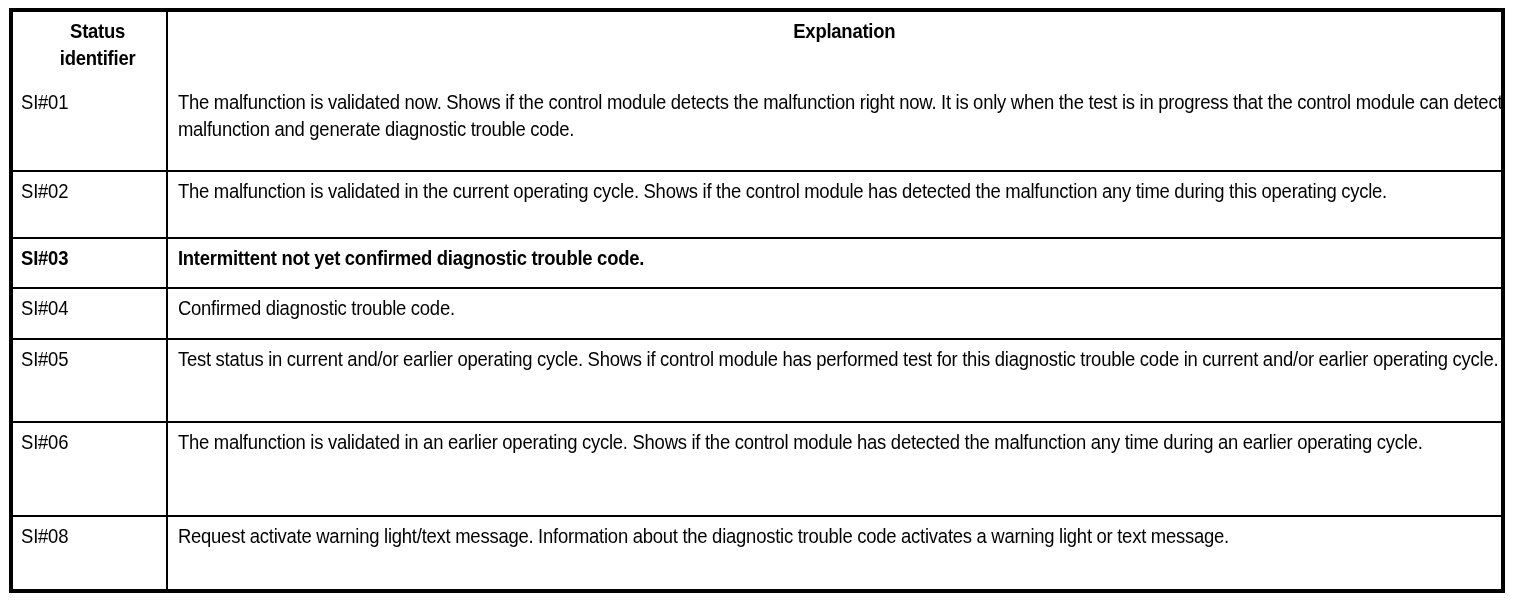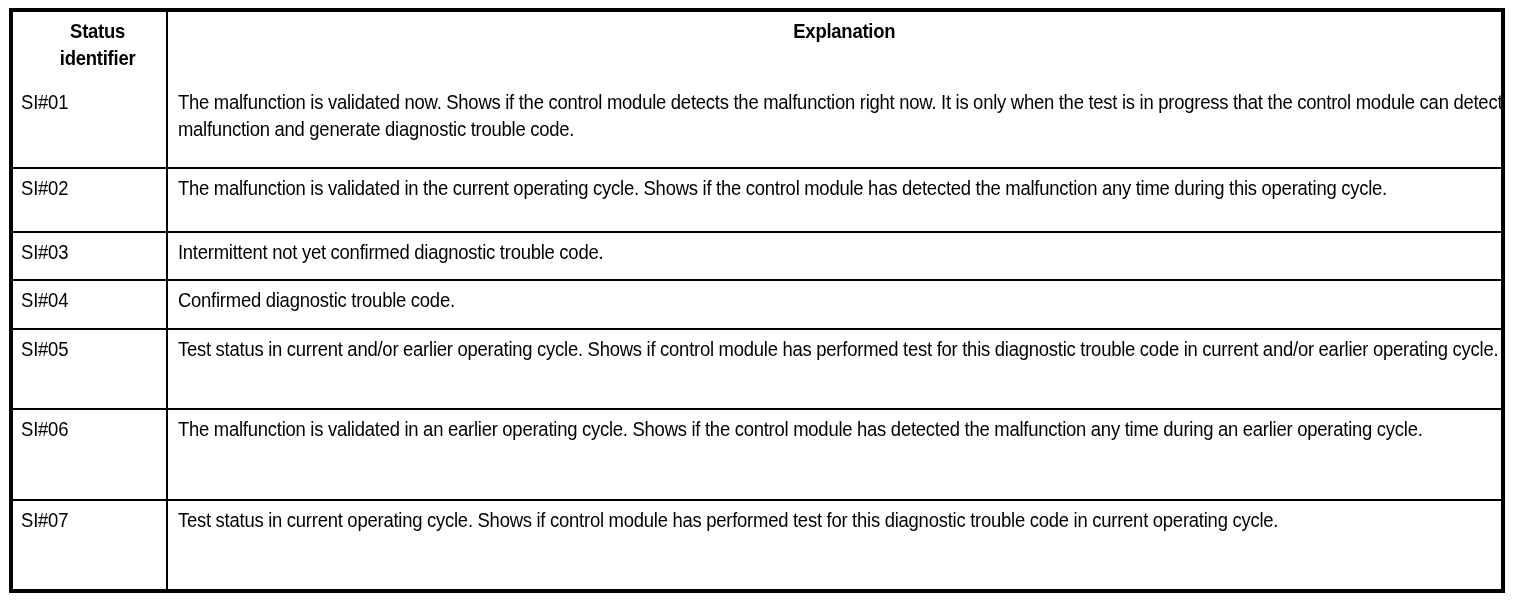--- a/index.html
+++ b/index.html
@@ -83,21 +83,21 @@
 
   .cell-inner.expl {
     padding-left: 11px;
     padding-right: 14px;
   }
 
   
   tr.head-row   { height: 71px; }
   tr.r-si01     { height: 73px; padding-left: 12px; }
   tr.r-si02     { height: 55px; }
-  tr.r-si03     { height: 42px; }
+  tr.r-si03     { height: 42px; font-weight: bold; }
   tr.r-si04     { height: 41px; margin-top: 18px; }
   tr.r-si05     { height: 69px; }
   tr.r-si06     { height: 78px; margin-left: 12px; }
   tr.r-si07     { height: 77px; }
   tr.r-si08     { height: 60px; }
 </style>
 </head>
 <body>
 
 <div class="page">
@@ -162,24 +162,24 @@
           </td>
         </tr>
         <tr class="r-si06">
           <td class="cell-id">
             <div class="cell-inner">SI#06</div>
           </td>
           <td>
             <div class="cell-inner expl">The malfunction is validated in an earlier operating cycle. Shows if the control module has detected the malfunction any time during an earlier operating cycle.</div>
           </td>
         </tr>
-        <tr class="r-si07">
+        <tr class="r-si08">
           <td class="cell-id">
-            <div class="cell-inner">SI#07</div>
+            <div class="cell-inner">SI#08</div>
           </td>
           <td>
-            <div class="cell-inner expl">Test status in current operating cycle. Shows if control module has performed test for this diagnostic trouble code in current operating cycle.</div>
+            <div class="cell-inner expl">Request activate warning light/text message. Information about the diagnostic trouble code activates a warning light or text message.</div>
           </td>
         </tr>
       </tbody>
     </table>
   </div>
 </div>
 
 </body></html>

